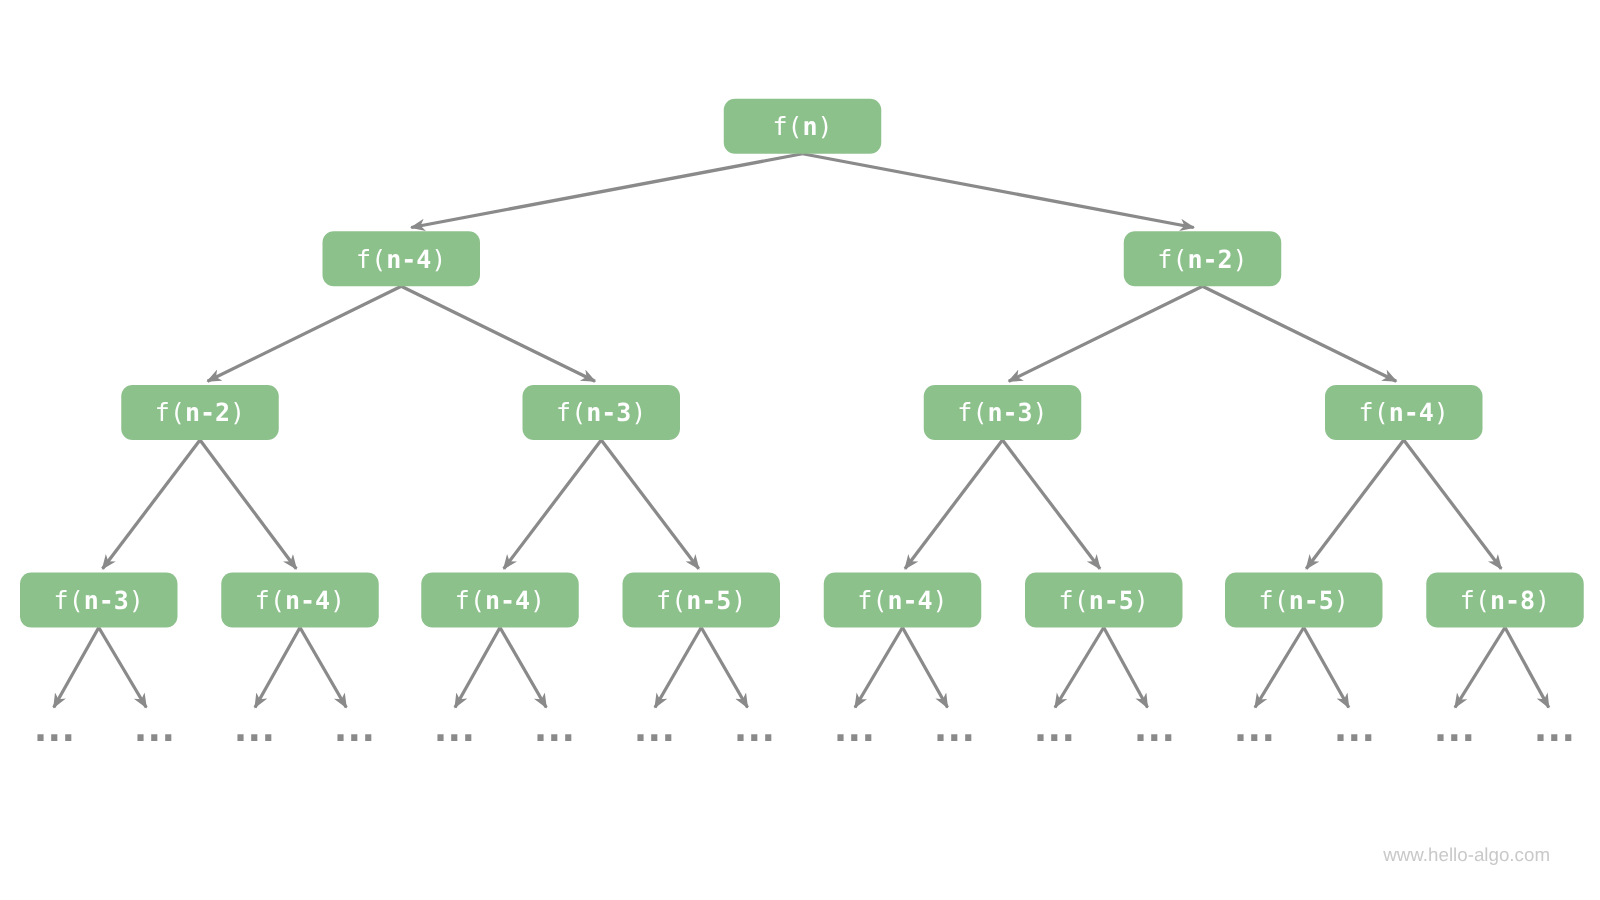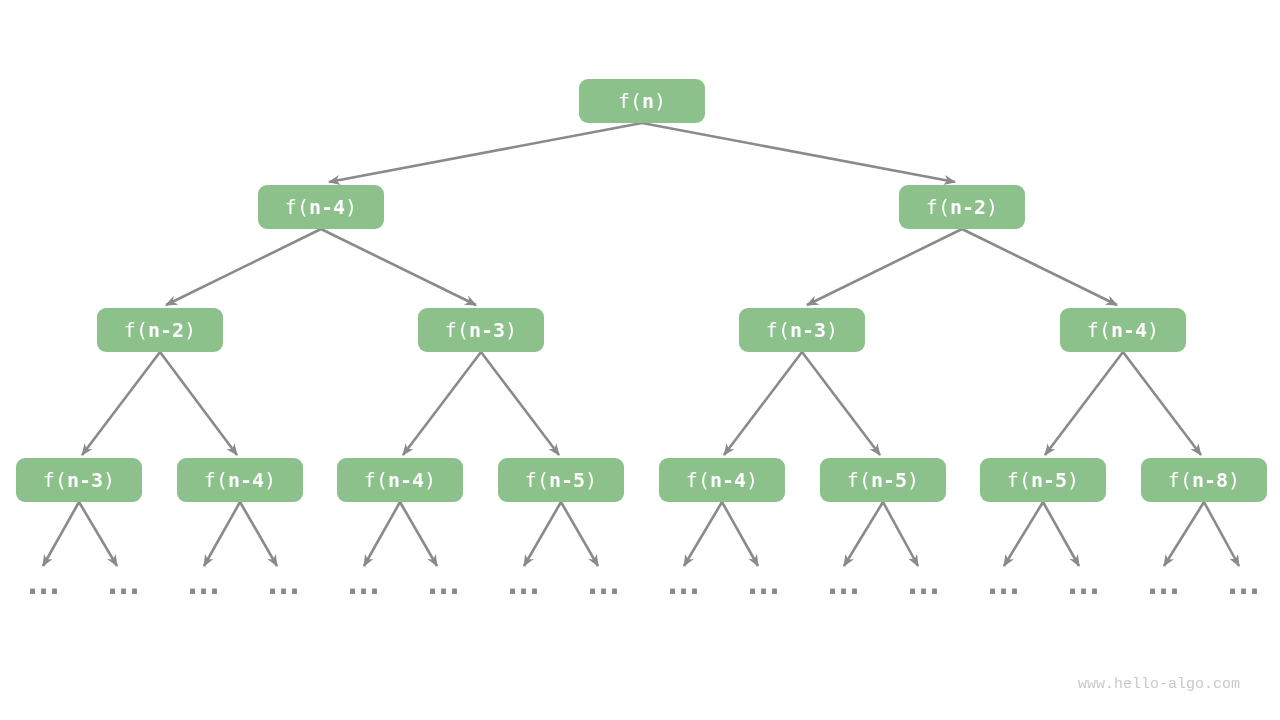--- a/index.html
+++ b/index.html
@@ -32,21 +32,21 @@
     font-family: "DejaVu Sans Mono", monospace;
     font-weight: bold;
     font-size: 30px;
     line-height: 30px;
     letter-spacing: -7px;
     color: #8A8A8A;
   }
   .watermark {
     position: absolute;
     right: 40px; top: 676px;
-    font-family: Liberation Mono, monospace;
+    font-family: Liberation Sans, sans-serif;
     font-size: 15px;
     color: #C9C9C9;
   }
 </style>
 </head>
 <body>
 
 <div class="stage">
 
   <svg class="edges" viewBox="0 0 1280 720">

